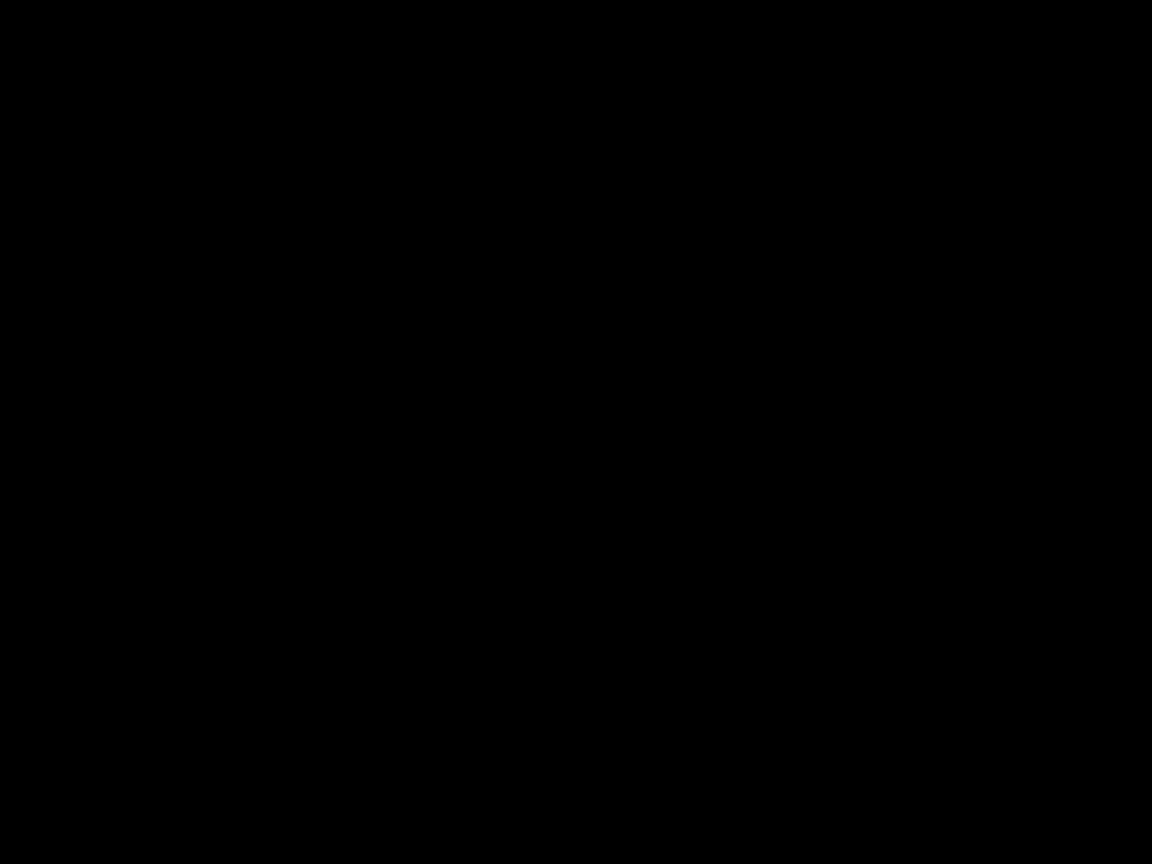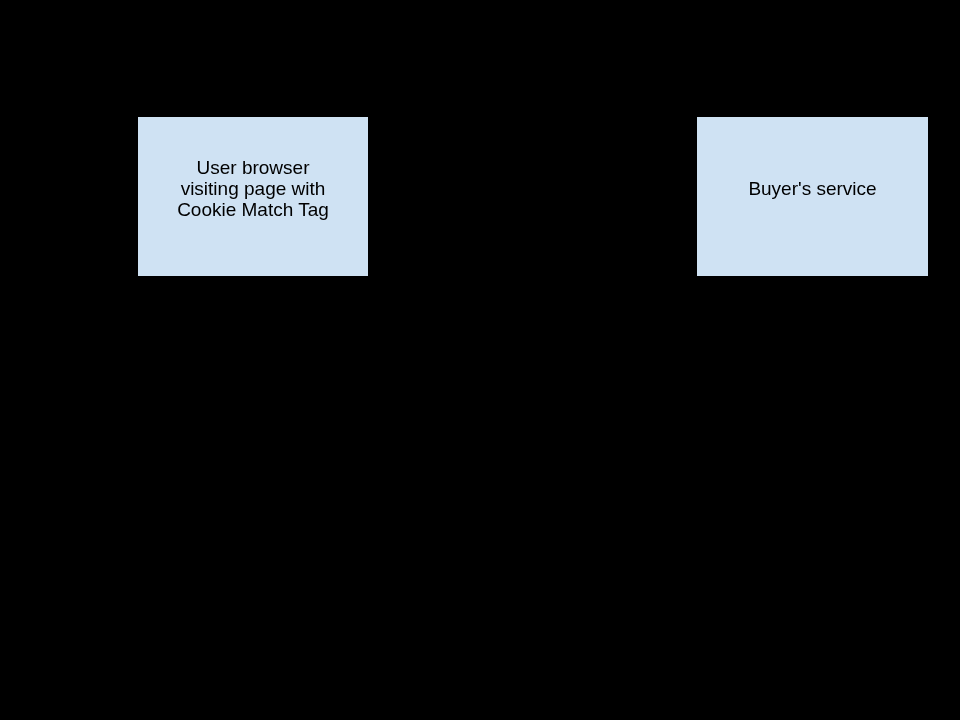--- a/index.html
+++ b/index.html
@@ -36,24 +36,16 @@
   }
   .node-user-browser   { left: 137px; top: 116px; width: 232px; height: 161px; }
   .node-buyers-service { left: 696px; top: 116px; width: 233px; height: 161px; }
   .node-google-cms     { left: 140px; top: 492px; width: 231px; height: 163px; }
 </style>
 </head>
 <body>
 
 <div class="canvas">
 
-  <div class="node node-user-browser">
-    <span class="node-label">User browser
-visiting page with
-Cookie Match Tag</span>
-  </div>
 
-  <div class="node node-buyers-service">
-    <span class="node-label">Buyer's service</span>
-  </div>
 
 
 </div>
 
 </body></html>

